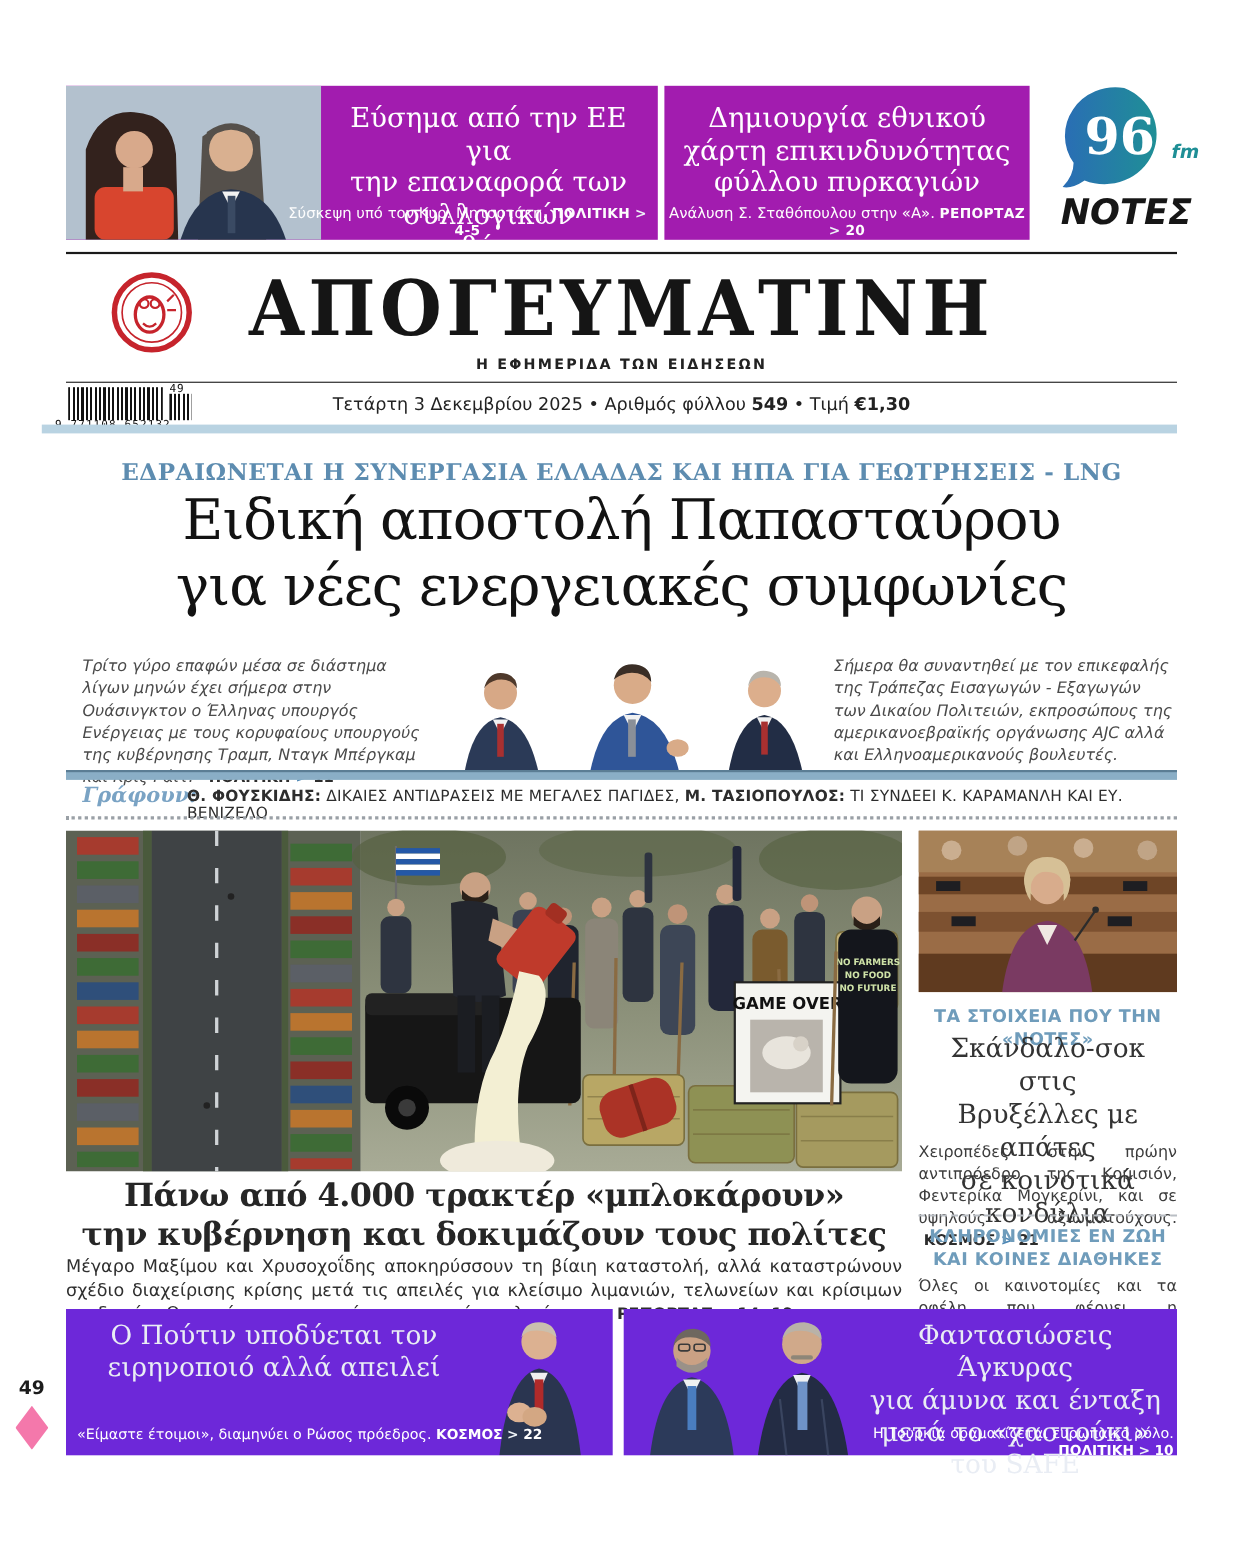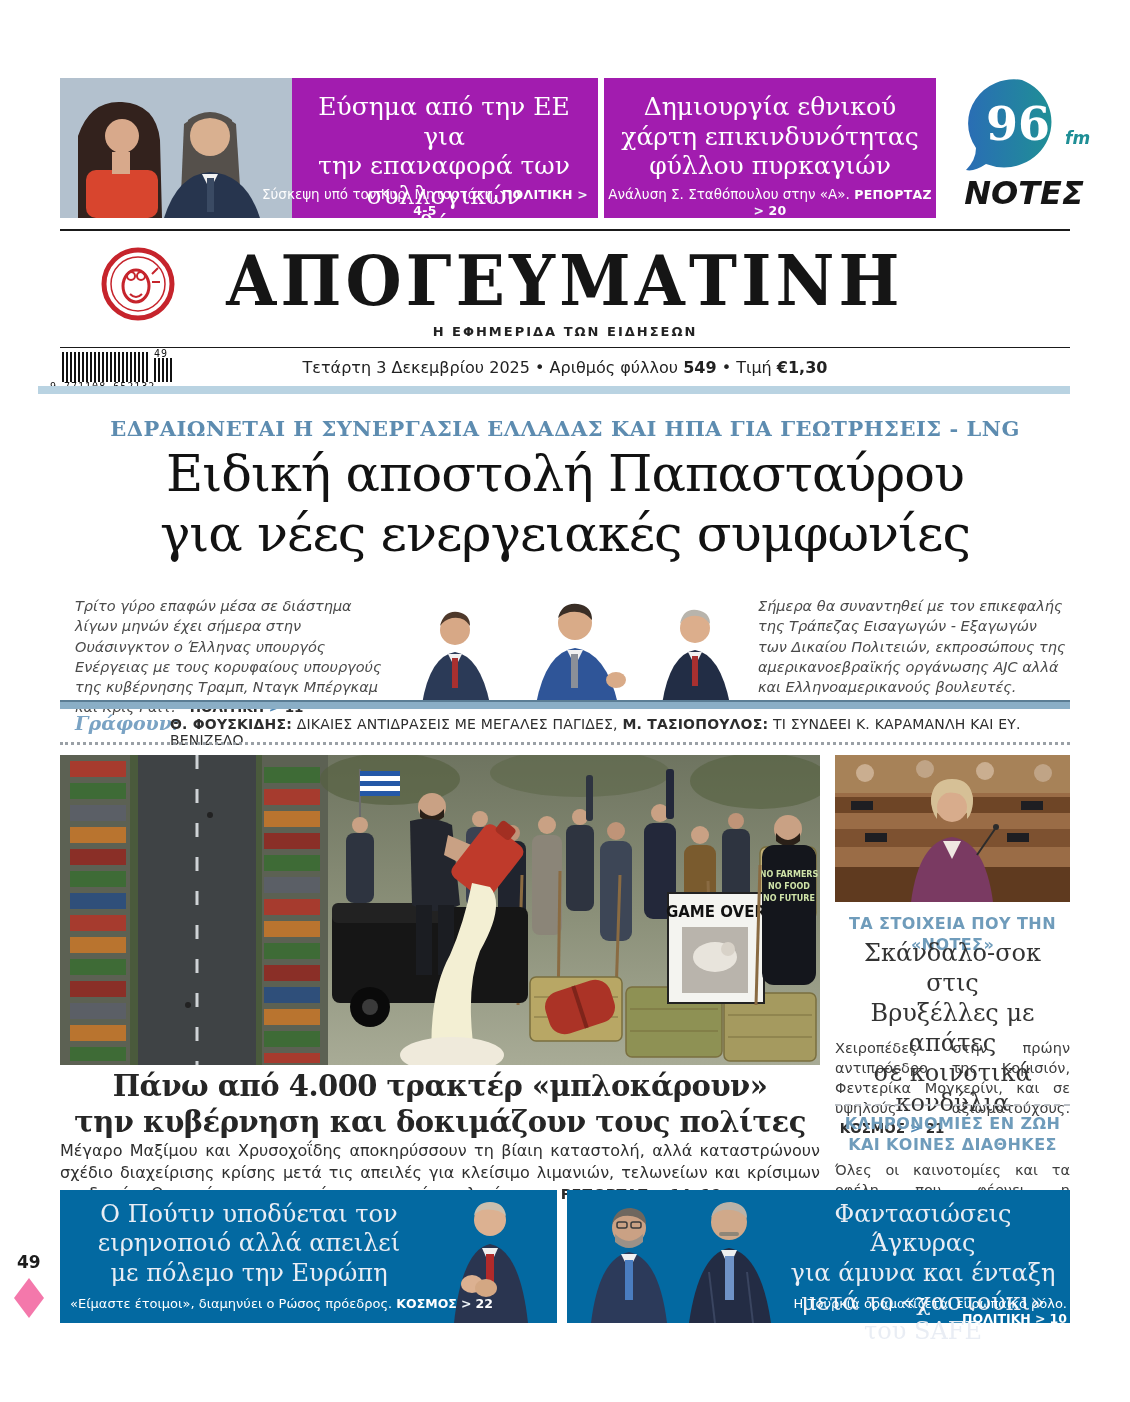--- a/index.html
+++ b/index.html
@@ -42,21 +42,21 @@
   .mid-head{font-family:"DejaVu Serif","Liberation Serif",serif;font-weight:700;font-size:29px;color:#262626;
             text-align:center;line-height:1.25;letter-spacing:-.5px;}
   .mid-body{font-size:16px;color:#2f2f2f;line-height:1.35;text-align:justify;}
   .mid-body .ref{font-weight:bold;font-size:14.5px;color:#2d2d2d;}
 
   .rc-kicker{font-weight:bold;font-size:16px;color:#6f9cbb;text-align:center;letter-spacing:.4px;line-height:1.3;}
   .rc-head{font-family:"DejaVu Serif","Liberation Serif",serif;font-size:24px;color:#333;text-align:center;line-height:1.25;}
   .rc-body{font-size:14.5px;color:#3d3d3d;line-height:1.38;text-align:justify;}
   .rc-body .ref{font-weight:bold;font-size:13.5px;color:#2d2d2d;}
 
-  .navybox{background:#0369a1;}
+  .navybox{background:#6d28d9;}
   .nb-head{font-family:"DejaVu Serif","Liberation Serif",serif;font-size:24px;color:#e9edf4;text-align:center;line-height:1.22;}
   .nb-note{font-size:13px;color:#fff;}
   .nb-note b{font-size:12.5px;}
 
   .week{font-weight:900;font-size:17px;color:#1c1c1c;}
   .diamond{width:30px;height:40px;background:#f478ab;transform:rotate(0);clip-path:polygon(50% 0,100% 50%,50% 100%,0 50%);}
 
   .barcode{background:repeating-linear-gradient(90deg,#111 0 2px,#fff 2px 4px);}
   .bc-num{font-family:"DejaVu Sans Mono","Liberation Mono",monospace;font-size:10px;color:#111;letter-spacing:1px;}
 </style>
@@ -427,21 +427,20 @@
   </div>
   <div class="abs rc-body" style="left:835px;top:1160px;width:235px;">
     <span>Όλες οι καινοτομίες και τα οφέλη που φέρνει η αναμόρφωση του Δικαίου ύστερα από 80 χρόνια.</span>
     <span class="ref">&nbsp;<span>ΡΕΠΟΡΤΑΖ</span> <span class="arr blue">&gt;</span> <span>13</span></span>
   </div>
 
   <div class="abs navybox" style="left:60px;top:1190px;width:497px;height:133px;">
     <div class="abs nb-head" style="left:14px;top:10px;width:350px;">
       <div>Ο Πούτιν υποδύεται τον</div>
       <div>ειρηνοποιό αλλά απειλεί</div>
-      <div>με πόλεμο την Ευρώπη</div>
     </div>
     <svg class="abs" style="right:4px;top:2px;" width="125" height="131" viewBox="0 0 125 131">
       <circle cx="62" cy="28" r="16" fill="#dcb191"></circle>
       <path d="M46,24 Q48,10 62,10 Q76,10 78,24 Q70,16 54,18 Q48,20 46,24 Z" fill="#cabfae"></path>
       <path d="M26,131 Q34,58 62,52 Q92,58 100,131 Z" fill="#2a3550"></path>
       <path d="M54,56 L62,74 L70,56 Z" fill="#f0f0f0"></path>
       <rect x="58" y="62" width="8" height="40" fill="#b02a2a"></rect>
       <ellipse cx="44" cy="92" rx="11" ry="9" fill="#dcb191"></ellipse>
       <ellipse cx="58" cy="96" rx="11" ry="9" fill="#d3a783"></ellipse>
     </svg>

